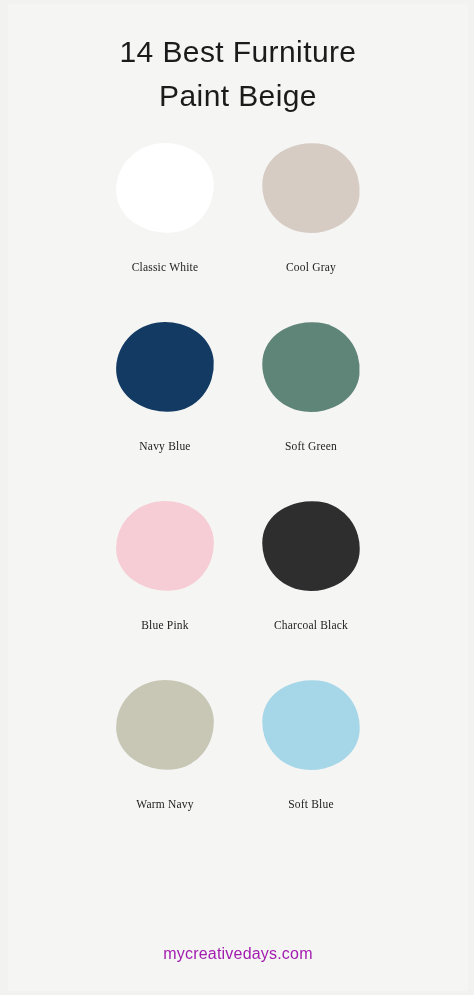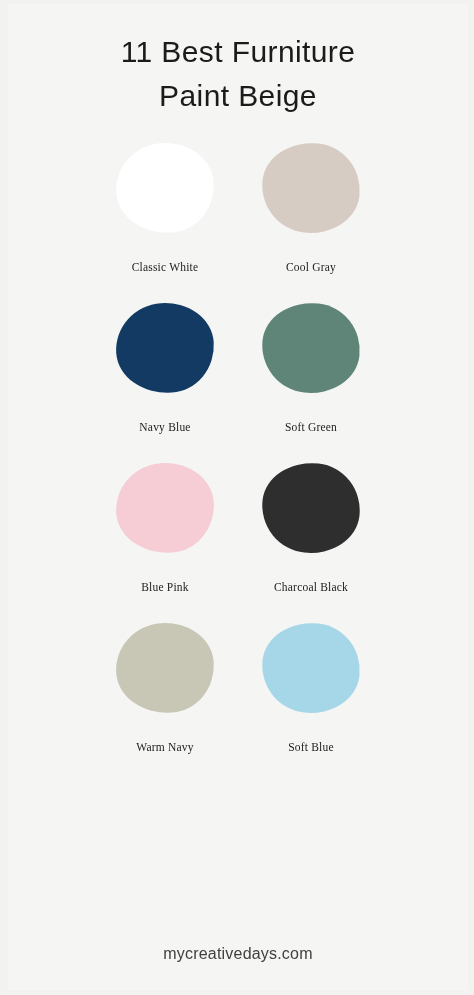--- a/index.html
+++ b/index.html
@@ -45,20 +45,21 @@
     letter-spacing: 0.4px;
     color: #1b1b1b;
   }
 
   
   .grid {
     width: 100%;
     margin-top: 20px;
     display: flex;
     flex-direction: column;
+    gap: 19px;
   }
   .row {
     display: flex;
     justify-content: center;
     align-items: flex-start;
     height: 160px;
   }
   .cell {
     width: 130px;
     margin: 0 8px;
@@ -97,30 +98,30 @@
   .footer {
     margin-top: auto;
     margin-bottom: 28px;
     width: 100%;
     text-align: center;
   }
   .footer-url {
     font-family: "Liberation Sans", sans-serif;
     font-size: 16px;
     letter-spacing: 0.2px;
-    color: #404040;
+    color: #a21caf;
   }
 </style>
 </head>
 <body style="background: rgb(242, 242, 241);">
 
 <div class="pin" style="background: rgb(245, 245, 244); border-color: rgb(242, 242, 241);">
 
   <div class="title-block">
-    <span class="title-line">11 Best Furniture</span>
+    <span class="title-line">14 Best Furniture</span>
     <span class="title-line">Paint Beige</span>
   </div>
 
   <div class="grid">
 
     <div class="row">
       <div class="cell">
         <div class="blob-wrap">
           <div class="blob" style="background: rgb(255, 255, 255);"></div>
         </div>

